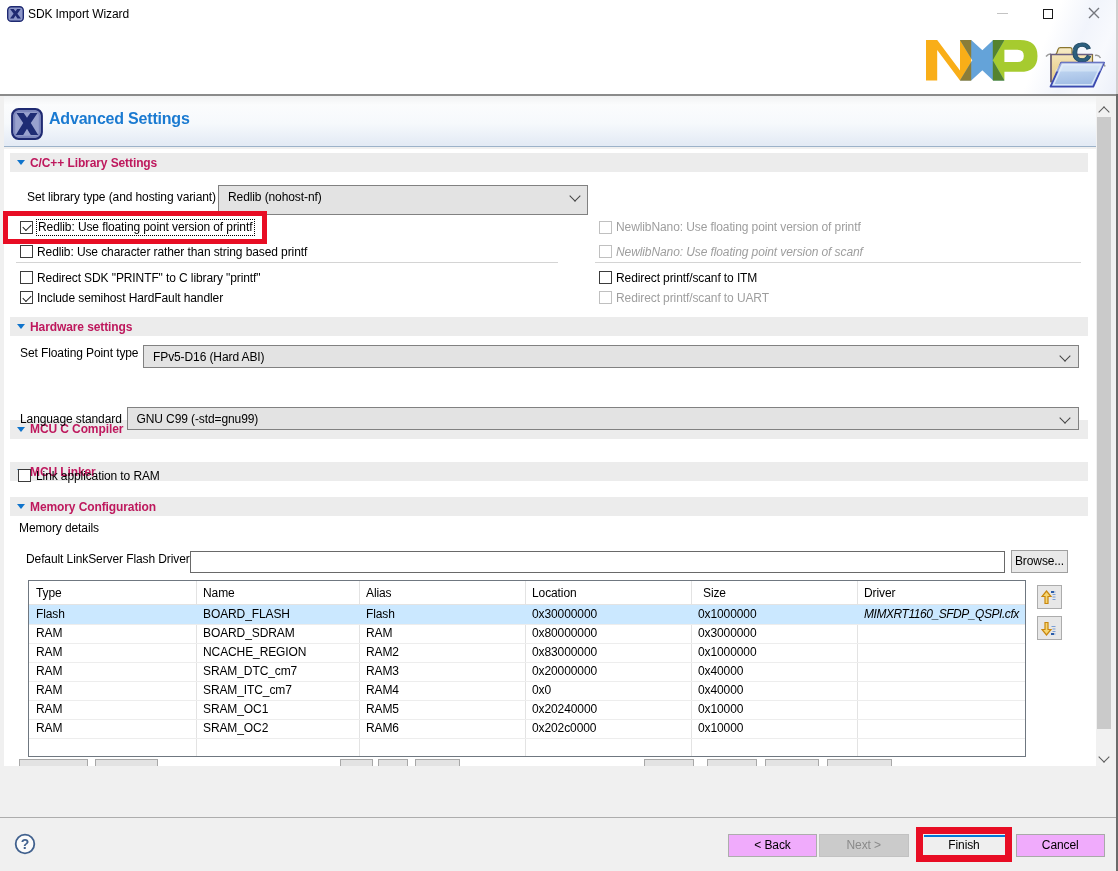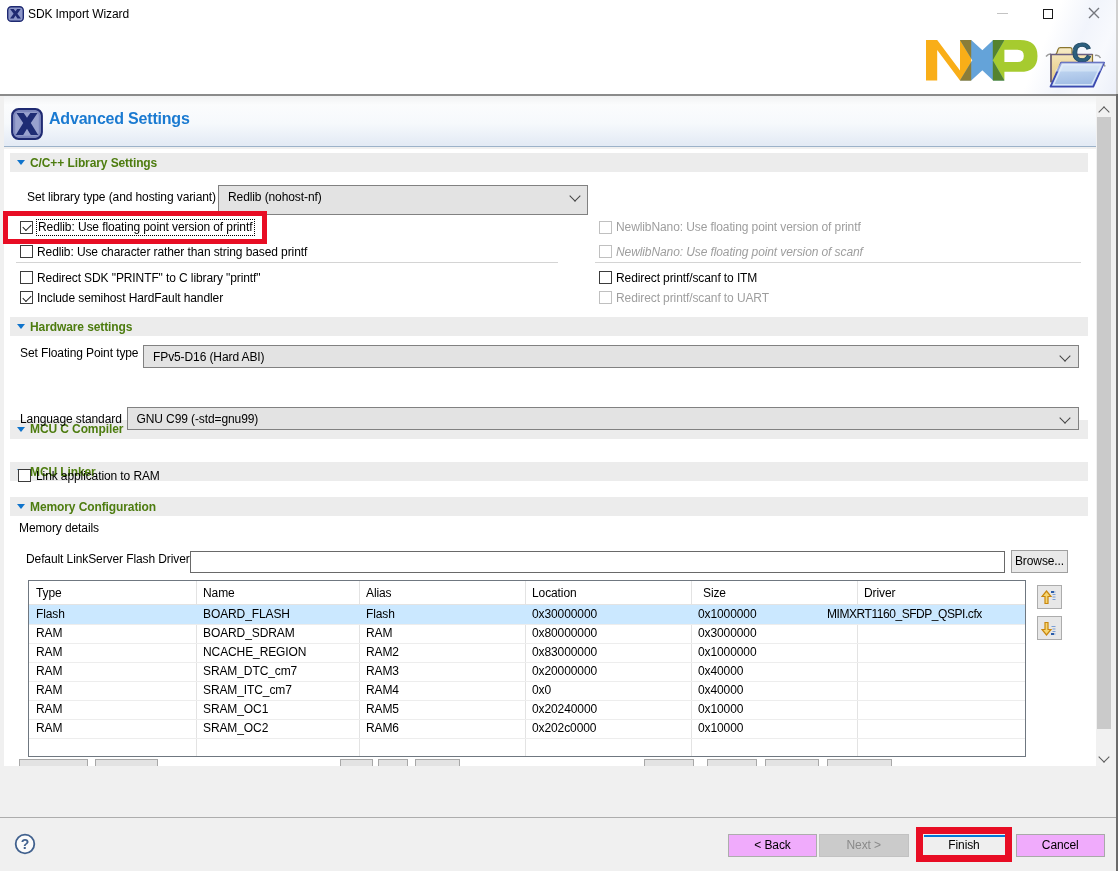--- a/index.html
+++ b/index.html
@@ -1,21 +1,21 @@
 <!DOCTYPE html>
 <html><head>
 <meta charset="utf-8">
 <style>
   * { margin:0; padding:0; box-sizing:border-box; }
   html,body { width:1118px; height:871px; overflow:hidden; }
   body { font-family:"Liberation Sans", sans-serif; font-size:12px; color:#000; background:#fff; position:relative; letter-spacing:-0.1px; }
   .abs { position:absolute; }
   .band { position:absolute; left:10px; width:1078px; height:19px; background:#ececec; }
   .band .tri { position:absolute; left:7px; top:7px; width:0; height:0; border-left:4.5px solid transparent; border-right:4.5px solid transparent; border-top:5.5px solid #1074cc; }
-  .band .bt { position:absolute; left:20px; top:2.5px; font-weight:bold; color:#4d7c0f; }
+  .band .bt { position:absolute; left:20px; top:2.5px; font-weight:bold; color:#be185d; }
   .cb { position:absolute; width:13px; height:13px; background:#fff; border:1px solid #3b3b3b; }
   .cb.dis { border-color:#c0c0c0; }
   .cb.ck::after { content:""; position:absolute; left:2px; top:2.5px; width:7px; height:4px; border-left:1.6px solid #1a1a1a; border-bottom:1.6px solid #1a1a1a; transform:rotate(-45deg); }
   .lbl { position:absolute; white-space:nowrap;text-align:center; }
   .dis-t { color:#9e9e9e; }
   .combo { position:absolute; background:#e3e3e3; border:1px solid #818181; }
   .combo .tx { position:absolute; left:9px; top:4px; white-space:nowrap; }
   .chev { position:absolute; width:8px; height:8px; border-left:1.4px solid #444; border-bottom:1.4px solid #444; transform:rotate(-45deg); }
   .sep { position:absolute; height:1px; background:#d4d4d4; }
   .redbox { position:absolute; border:5px solid #e80d24; }
@@ -185,21 +185,21 @@
     <div style="position:absolute;left:496px;top:0;width:1px;height:175px;background:#e3e3e3;"></div>
     <div style="position:absolute;left:662px;top:0;width:1px;height:175px;background:#e3e3e3;"></div>
     <div style="position:absolute;left:828px;top:0;width:1px;height:175px;background:#e3e3e3;"></div>
     <div style="position:absolute;left:0;top:22.5px;width:996px;height:1px;background:#e3e3e3;"></div>
     <div style="position:absolute;left:0;top:23.5px;width:996px;height:19px;background:#cbe8ff;"></div>
     <div style="position:absolute;left:7px;top:26px;">Flash</div>
     <div style="position:absolute;left:174px;top:26px;">BOARD_FLASH</div>
     <div style="position:absolute;left:337px;top:26px;">Flash</div>
     <div style="position:absolute;left:503px;top:26px;">0x30000000</div>
     <div style="position:absolute;left:669px;top:26px;">0x1000000</div>
-    <div style="position:absolute;left:798px;top:26px;letter-spacing:-0.45px;">MIMXRT1160_SFDP_QSPI.cfx</div>
+    <div style="position:absolute;left:835px;top:26px;letter-spacing:-0.45px;font-style:italic;">MIMXRT1160_SFDP_QSPI.cfx</div>
     <div style="position:absolute;left:0;top:42.5px;width:996px;height:1px;background:#ededed;"></div>
     <div style="position:absolute;left:0;top:42.5px;width:996px;height:19px;"></div>
     <div style="position:absolute;left:7px;top:45px;">RAM</div>
     <div style="position:absolute;left:174px;top:45px;">BOARD_SDRAM</div>
     <div style="position:absolute;left:337px;top:45px;">RAM</div>
     <div style="position:absolute;left:503px;top:45px;">0x80000000</div>
     <div style="position:absolute;left:669px;top:45px;">0x3000000</div>
     <div style="position:absolute;left:0;top:61.5px;width:996px;height:1px;background:#ededed;"></div>
     <div style="position:absolute;left:0;top:61.5px;width:996px;height:19px;"></div>
     <div style="position:absolute;left:7px;top:64px;">RAM</div>

